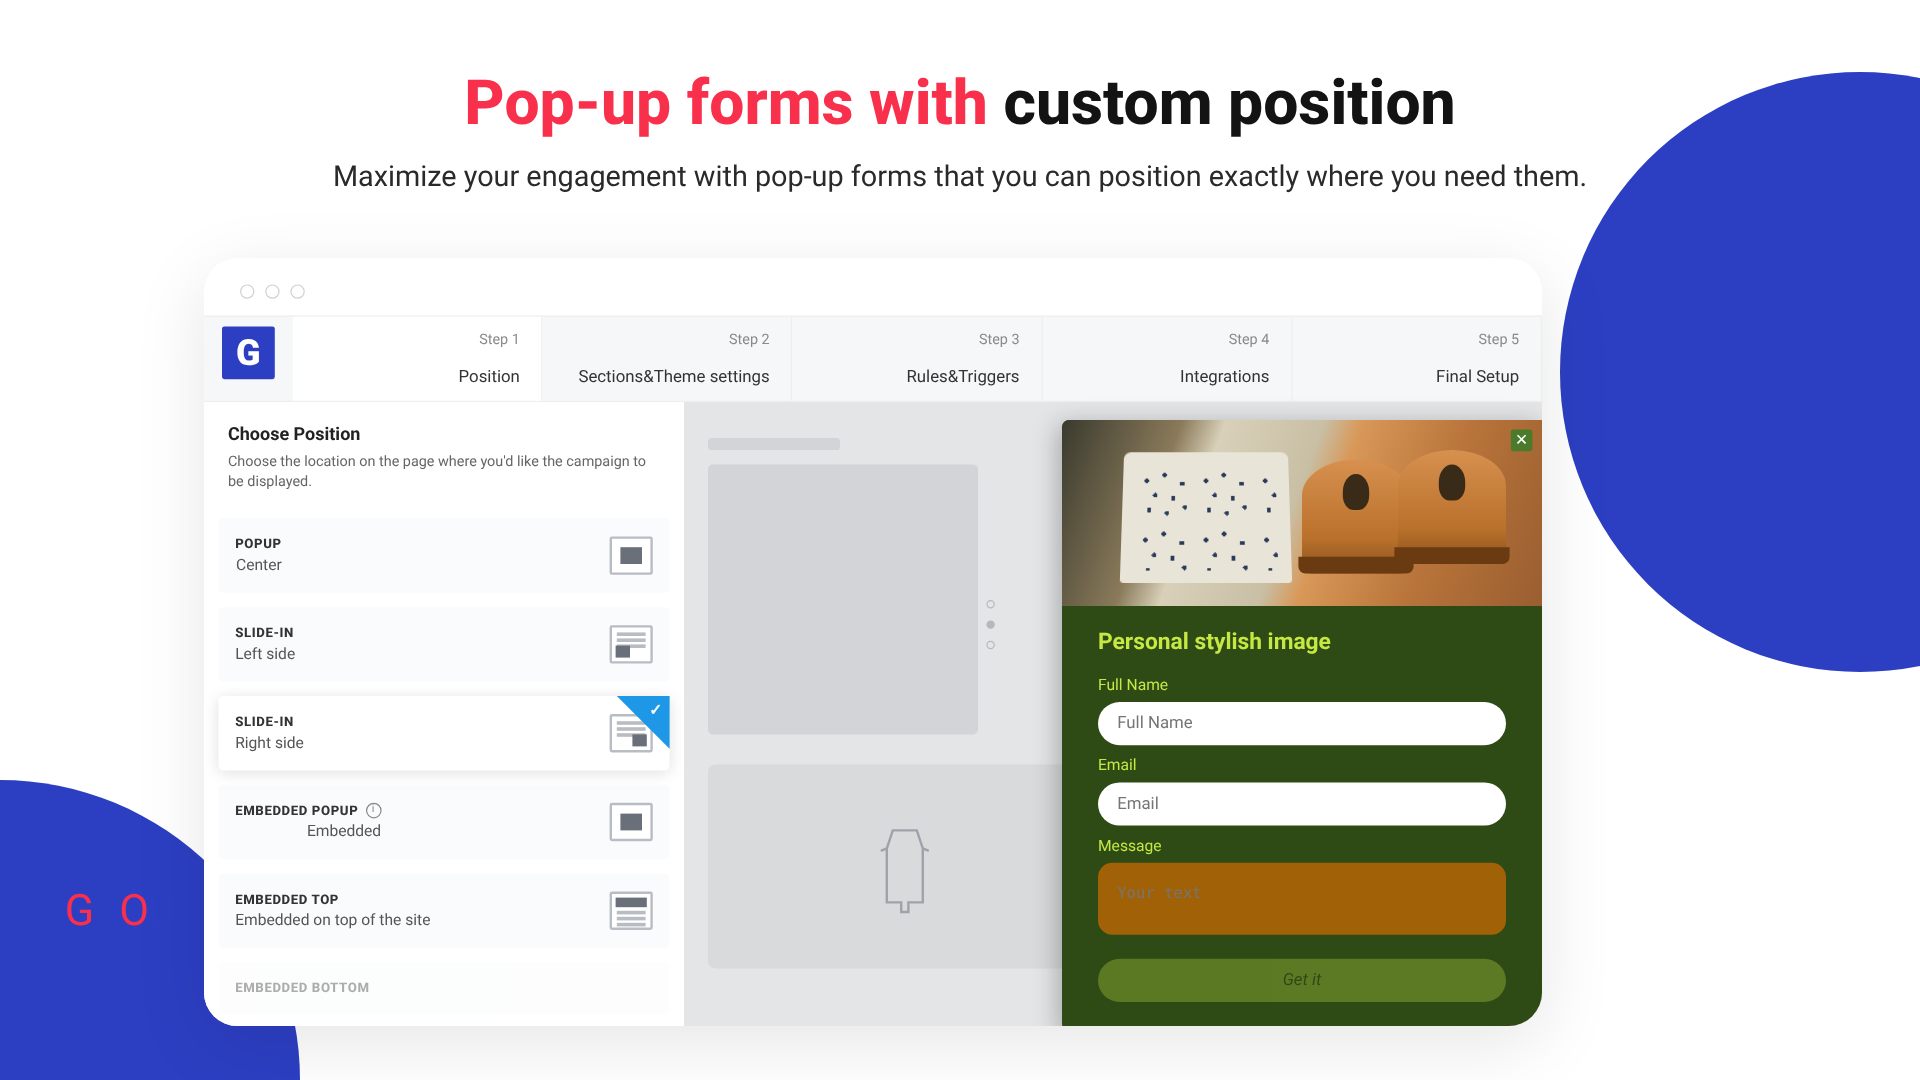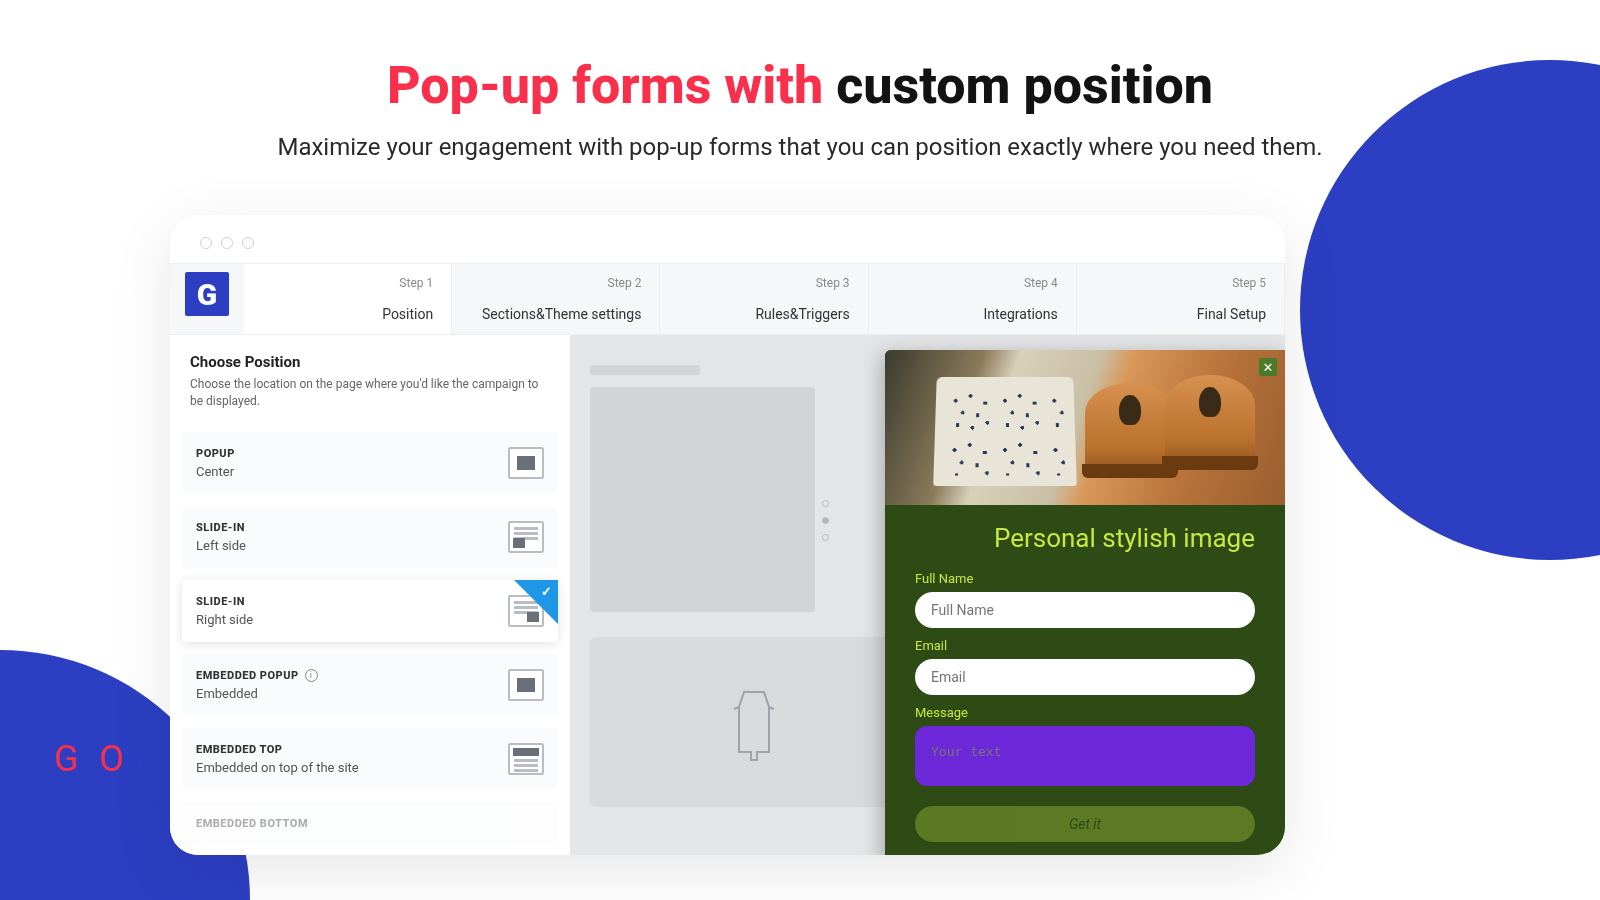--- a/index.html
+++ b/index.html
@@ -21,21 +21,21 @@
 .logo-box { width: 44px; height: 44px; background: #2c3fc3; color: #fff; font-weight: 900; font-size: 30px; display: flex; align-items: center; justify-content: center; margin: 8px 15px; border-radius: 2px; }
 .step { flex: 1; padding: 12px 18px; border-right: 1px solid #eee; cursor: pointer; text-align: right; }
 .step.active { background: #fff; }
 .step-num { font-size: 12px; color: #8a8a8a; }
 .step-lbl { font-size: 14px; color: #333; margin-top: 16px; }
 
 .body-row { display: flex; height: 100%; }
 .left-panel { width: 400px; padding: 18px 12px; background: #fff; }
 .panel-title { font-size: 15px; font-weight: 700; color: #222; padding: 0 8px; }
 .panel-sub { font-size: 12px; color: #666; margin-top: 5px; padding: 0 8px; line-height: 1.4; }
-.pos-list { margin-top: 22px; display: flex; flex-direction: column; gap: 12px; }
+.pos-list { margin-top: 22px; display: flex; flex-direction: column; gap: 12px; text-align: right; }
 .pos-card { background: #fafbfc; border-radius: 4px; padding: 15px 14px; display: flex; align-items: center; justify-content: space-between; position: relative; cursor: pointer; }
 .pos-card.selected { background: #fff; box-shadow: 0 2px 12px rgba(0,0,0,0.12); }
 .pos-text .t1 { font-size: 11px; font-weight: 800; letter-spacing: 0.5px; color: #333; display: flex; align-items: center; gap: 6px; }
 .pos-text .t2 { font-size: 13px; color: #555; margin-top: 4px; }
 .pos-thumb { width: 36px; height: 32px; border: 2px solid #b8bcc3; border-radius: 2px; position: relative; background: #fff; }
 .thumb-center::after { content:''; position:absolute; inset:7px; background:#6a707a; }
 .thumb-left::before { content:''; position:absolute; top:4px; left:4px; right:4px; height:3px; background:#b8bcc3; box-shadow: 0 5px 0 #b8bcc3, 0 10px 0 #b8bcc3; }
 .thumb-left::after { content:''; position:absolute; bottom:3px; left:3px; width:12px; height:10px; background:#6a707a; }
 .thumb-right::before { content:''; position:absolute; top:4px; left:4px; right:4px; height:3px; background:#b8bcc3; box-shadow: 0 5px 0 #b8bcc3, 0 10px 0 #b8bcc3; }
 .thumb-right::after { content:''; position:absolute; bottom:3px; right:3px; width:12px; height:10px; background:#6a707a; }
@@ -61,24 +61,24 @@
 .popup-close { position:absolute; top:8px; right:8px; width:18px; height:18px; background:#4a7a2a; color:#fff; display:flex; align-items:center; justify-content:center; font-size:13px; cursor:pointer; border-radius:2px; }
 .shirt-stack { position:absolute; left:50px; top:25px; width:140px; height:110px; background:#e8e4d8; border-radius:6px 6px 3px 3px; transform: perspective(300px) rotateX(8deg); }
 .shirt-stack::before { content:''; position:absolute; inset:10px; background: radial-gradient(circle at 20% 30%, #2a3a5a 2px, transparent 2px), radial-gradient(circle at 50% 20%, #2a3a5a 2px, transparent 2px), radial-gradient(circle at 80% 35%, #2a3a5a 2px, transparent 2px), radial-gradient(circle at 35% 55%, #2a3a5a 2px, transparent 2px), radial-gradient(circle at 65% 60%, #2a3a5a 2px, transparent 2px), radial-gradient(circle at 25% 80%, #2a3a5a 2px, transparent 2px), radial-gradient(circle at 55% 85%, #2a3a5a 2px, transparent 2px), radial-gradient(circle at 85% 75%, #2a3a5a 2px, transparent 2px); background-size: 50px 50px; }
 .shoes { position:absolute; right:30px; top:25px; width:170px; height:115px; }
 .shoe { position:absolute; width:90px; height:95px; background: linear-gradient(180deg, #d89050 0%, #b8702a 70%, #8a5020 100%); border-radius: 45px 45px 8px 8px / 30px 30px 8px 8px; }
 .shoe::after { content:''; position:absolute; bottom:0; left:-3px; right:-3px; height:14px; background:#6a3a10; border-radius: 0 0 6px 6px; }
 .shoe::before { content:''; position:absolute; top:12px; left:50%; transform:translateX(-50%); width:22px; height:30px; background:#3a2a18; border-radius:50% 50% 40% 40%; }
 .shoe.s1 { left:0; top:8px; }
 .shoe.s2 { right:0; top:0; }
 .popup-body { padding: 18px 30px 24px; }
-.popup-title { color:#c5e843; font-size:26px; font-weight:400; text-align:right; margin-bottom:18px; }
+.popup-title { color:#c5e843; font-size:19px; font-weight:700; text-align:left; margin-bottom:18px; }
 .field-lbl { color:#c5e843; font-size:13px; margin-bottom:6px; margin-top:10px; }
 .field-input { width:100%; background:#fff; border:none; border-radius:20px; padding:10px 16px; font-size:14px; color:#555; }
-.field-textarea { width:100%; background:#6d28d9; border:none; border-radius:12px; padding:18px 16px; font-size:13px; color:#c5e843; font-family: monospace; height:60px; resize:none; }
+.field-textarea { width:100%; background:#a16207; border:none; border-radius:12px; padding:18px 16px; font-size:13px; color:#c5e843; font-family: monospace; height:60px; resize:none; }
 .popup-cta { width:100%; background:#c5e843; border:none; border-radius:22px; padding:10px; margin-top:16px; color:#2e4a15; font-size:14px; opacity:0.3;font-style:italic; }
 
 .good-logo { position:absolute; left:54px; bottom:120px; z-index:5; font-size:36px; font-weight:400; letter-spacing:-2px; }
 .good-logo .r { color:#f9304c; }
 .good-logo .b { color:#2c3fc3; }
 </style>
 </head>
 <body>
 
 <div class="bg-blob-right"></div>

